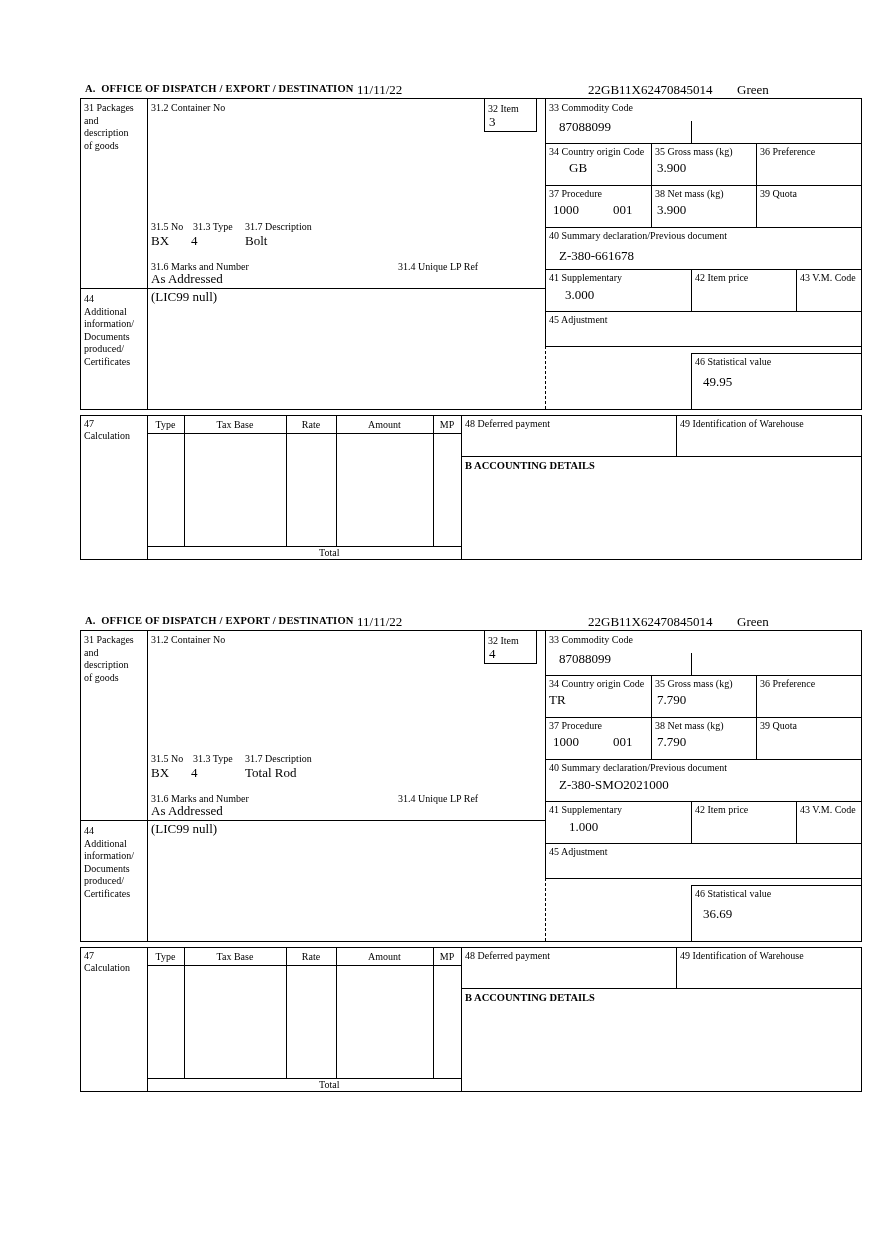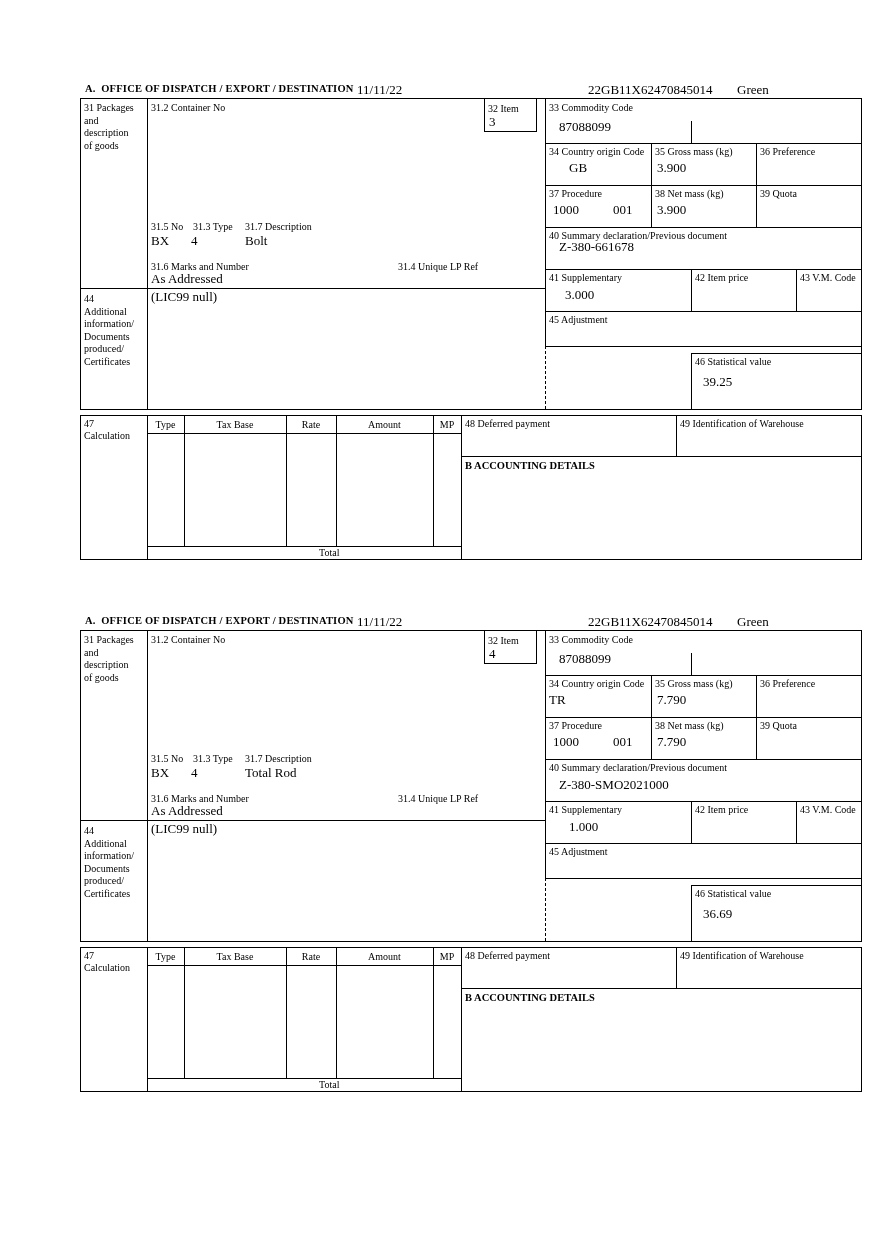--- a/index.html
+++ b/index.html
@@ -76,40 +76,40 @@
       <div class="lbl" style="left:574px;top:89px">38 Net mass (kg)</div>
       <div class="valp" style="left:576px;top:103px">3.900</div>
       <div class="lbl" style="left:679px;top:89px">39 Quota</div>
       <div class="lbl" style="left:70px;top:122px">31.5 No</div>
       <div class="lbl" style="left:112px;top:122px">31.3 Type</div>
       <div class="lbl" style="left:164px;top:122px">31.7 Description</div>
       <div class="valp" style="left:70px;top:134px">BX</div>
       <div class="valp" style="left:110px;top:134px">4</div>
       <div class="valp" style="left:164px;top:134px">Bolt</div>
       <div class="lbl" style="left:468px;top:131px">40 Summary declaration/Previous document</div>
-      <div class="valp" style="left:478px;top:140px">Z-380-661678</div>
+      <div class="valp" style="left:478px;top:149px">Z-380-661678</div>
       <div class="lbl" style="left:70px;top:162px">31.6 Marks and Number</div>
       <div class="lbl" style="left:317px;top:162px">31.4 Unique LP Ref</div>
       <div class="valp" style="left:70px;top:172px">As Addressed</div>
       <div class="lbl" style="left:468px;top:173px">41 Supplementary</div>
       <div class="valp" style="left:484px;top:188px">3.000</div>
       <div class="lbl" style="left:614px;top:173px">42 Item price</div>
       <div class="lbl" style="left:719px;top:173px">43 V.M. Code</div>
       <div class="lbl-block" style="left:3px;top:194px">
         <div>44</div>
         <div>Additional</div>
         <div>information/</div>
         <div>Documents</div>
         <div>produced/</div>
         <div>Certificates</div>
       </div>
       <div class="valp" style="left:70px;top:190px">(LIC99 null)</div>
       <div class="lbl" style="left:468px;top:215px">45 Adjustment</div>
       <div class="lbl" style="left:614px;top:257px">46 Statistical value</div>
-      <div class="valp" style="left:622px;top:275px">39.25</div>
+      <div class="valp" style="left:622px;top:275px">49.95</div>
     </div>
 
     <div class="calc-box">
 
       <div class="line-v" style="left:66px;top:0;height:143px"></div>
       <div class="line-v" style="left:103px;top:0;height:130px"></div>
       <div class="line-v" style="left:205px;top:0;height:130px"></div>
       <div class="line-v" style="left:255px;top:0;height:130px"></div>
       <div class="line-v" style="left:352px;top:0;height:130px"></div>
       <div class="line-v" style="left:380px;top:0;height:143px"></div>

